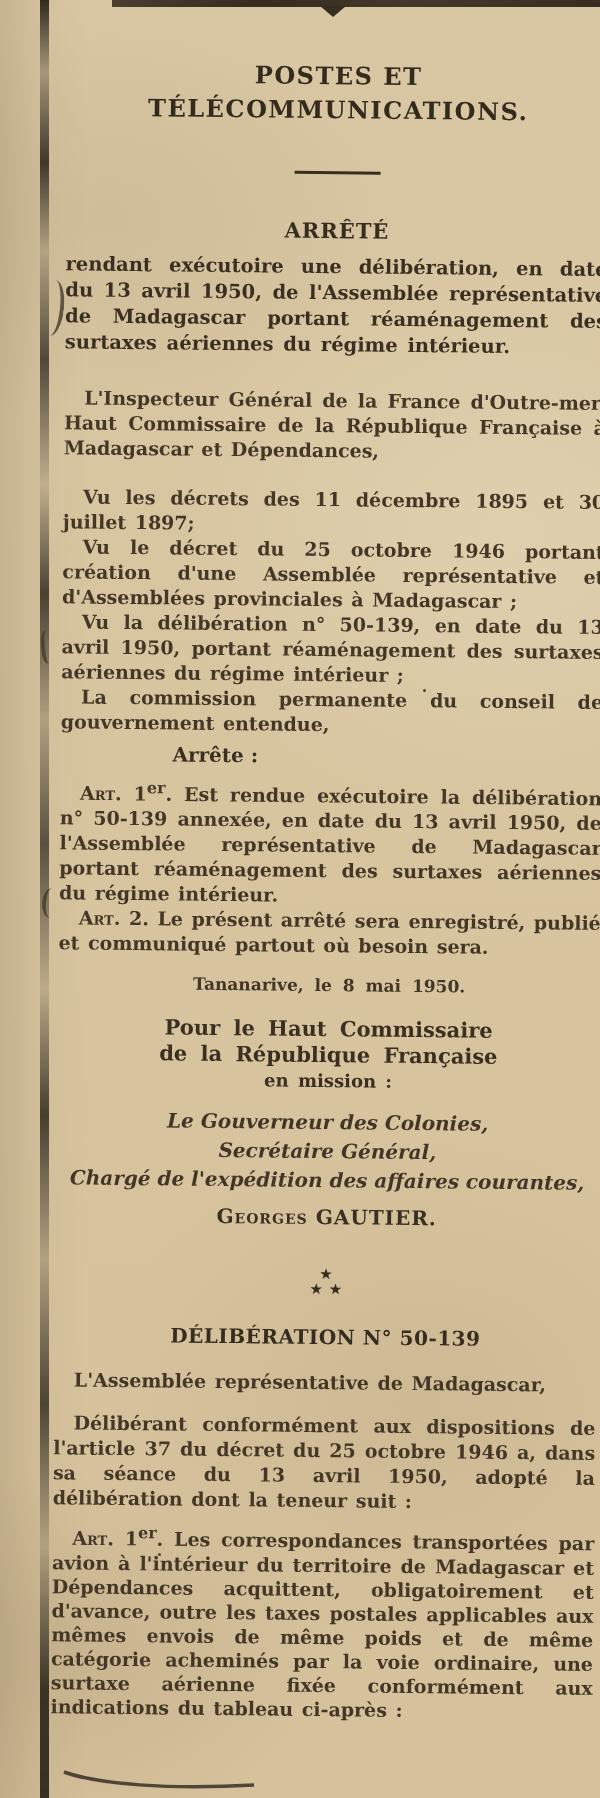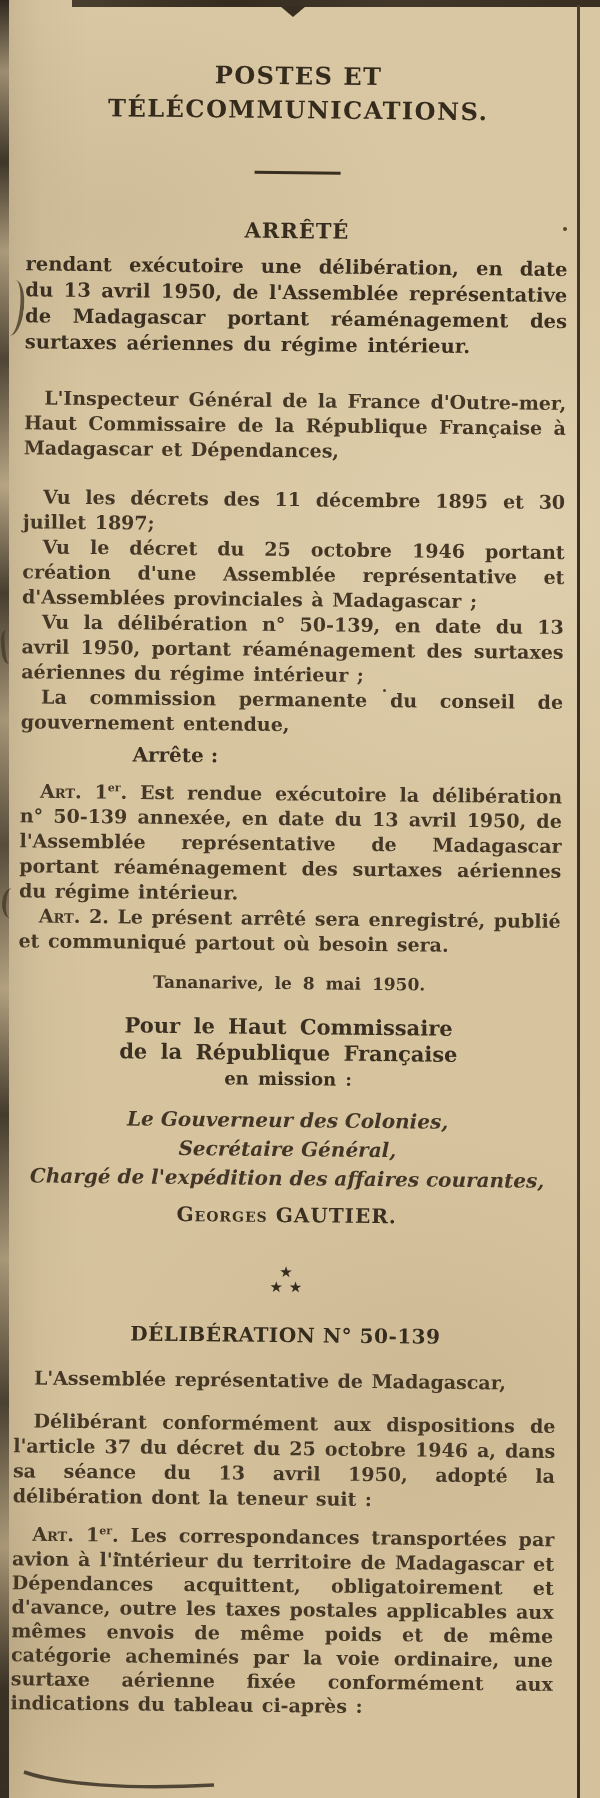--- a/index.html
+++ b/index.html
@@ -8,21 +8,21 @@
     font-family:"DejaVu Serif","Liberation Serif",serif;
     background:
       radial-gradient(ellipse 420px 300px at 18% 12%, rgba(120,98,64,.10), rgba(0,0,0,0) 70%),
       radial-gradient(ellipse 500px 420px at 85% 30%, rgba(255,247,224,.20), rgba(0,0,0,0) 70%),
       radial-gradient(ellipse 460px 380px at 70% 78%, rgba(124,100,64,.10), rgba(0,0,0,0) 70%),
       radial-gradient(ellipse 380px 260px at 10% 92%, rgba(110,90,58,.14), rgba(0,0,0,0) 70%),
       linear-gradient(to right, rgba(108,88,58,.18) 0px, rgba(108,88,58,.05) 40px, rgba(0,0,0,0) 90px),
       linear-gradient(#d9c7a3,#d5c29c);
     color:#3e3222;
   }
-  .page{position:absolute;inset:0;}
+  .page{position:absolute;inset:0;margin-left:40px;}
   
   .top-band{position:absolute;left:72px;right:0;top:0;height:7px;background:#3c33266;
     background:linear-gradient(to right,#4a3f2f,#352c1f 30%,#43382a 60%,#372e21);}
   .top-band .notch{position:absolute;left:208px;top:6px;width:0;height:0;
     border-left:13px solid transparent;border-right:13px solid transparent;border-top:11px solid #372e21;}
   .gutter{position:absolute;left:0;top:0;bottom:0;width:9px;filter:blur(.6px);
     background:linear-gradient(to bottom,
       rgba(40,33,23,.95) 0%,rgba(40,33,23,.25) 4%,rgba(40,33,23,.85) 9%,rgba(40,33,23,.15) 14%,
       rgba(40,33,23,.75) 20%,rgba(40,33,23,.10) 27%,rgba(40,33,23,.8) 33%,rgba(40,33,23,.2) 40%,
       rgba(40,33,23,.7) 47%,rgba(40,33,23,.12) 55%,rgba(40,33,23,.82) 62%,rgba(40,33,23,.18) 70%,
@@ -49,21 +49,21 @@
   .h-arrete{margin:44px 0 0;text-align:center;font-size:21px;font-weight:700;letter-spacing:1px;color:#372d1f;line-height:26px;}
   p{margin:0;text-align:justify;font-weight:700;}
   .summary{margin-top:10px;font-size:19.5px;line-height:26px;color:#3a2f20;word-spacing:3px;}
   .body{font-size:19px;line-height:25px;color:#443726;word-spacing:2px;}
   .ind{text-indent:20px;}
   .pre0{margin-top:30px;}
   .vu1{margin-top:24px;}
   .enact{margin:6px 0 0 112px;text-align:left;font-size:20px;line-height:26px;color:#3a2f20;}
   .art1{margin-top:8px;}
   .sc{font-variant:small-caps;}
-  sup{font-size:11px;}
+  sup{font-size:16px;}
   .dateline{margin-top:16px;text-align:center;font-size:17px;line-height:22px;word-spacing:5px;color:#433627;}
   .sig-for{margin-top:20px;text-align:center;font-size:21px;line-height:26px;font-weight:700;word-spacing:6px;color:#3a2f20;}
   .sig-for .mission{font-size:18px;word-spacing:3px;}
   .sig-titles{margin-top:14px;text-align:center;font-style:italic;font-weight:700;font-size:20px;line-height:29px;color:#433627;}
   .sig-name{margin-top:10px;text-align:center;font-variant:small-caps;font-weight:700;font-size:20px;letter-spacing:1px;line-height:24px;color:#3a2f20;}
   .asterism{margin-top:38px;height:30px;text-align:center;color:#352c1e;line-height:0;}
   .asterism .row1{font-size:15px;line-height:14px;}
   .asterism .row2{font-size:15px;line-height:16px;letter-spacing:6px;margin-left:6px;}
   .h-delib{margin:28px 0 0;text-align:center;font-size:20px;font-weight:700;letter-spacing:.5px;color:#372d1f;line-height:25px;}
   .assemblee{margin-top:20px;}

